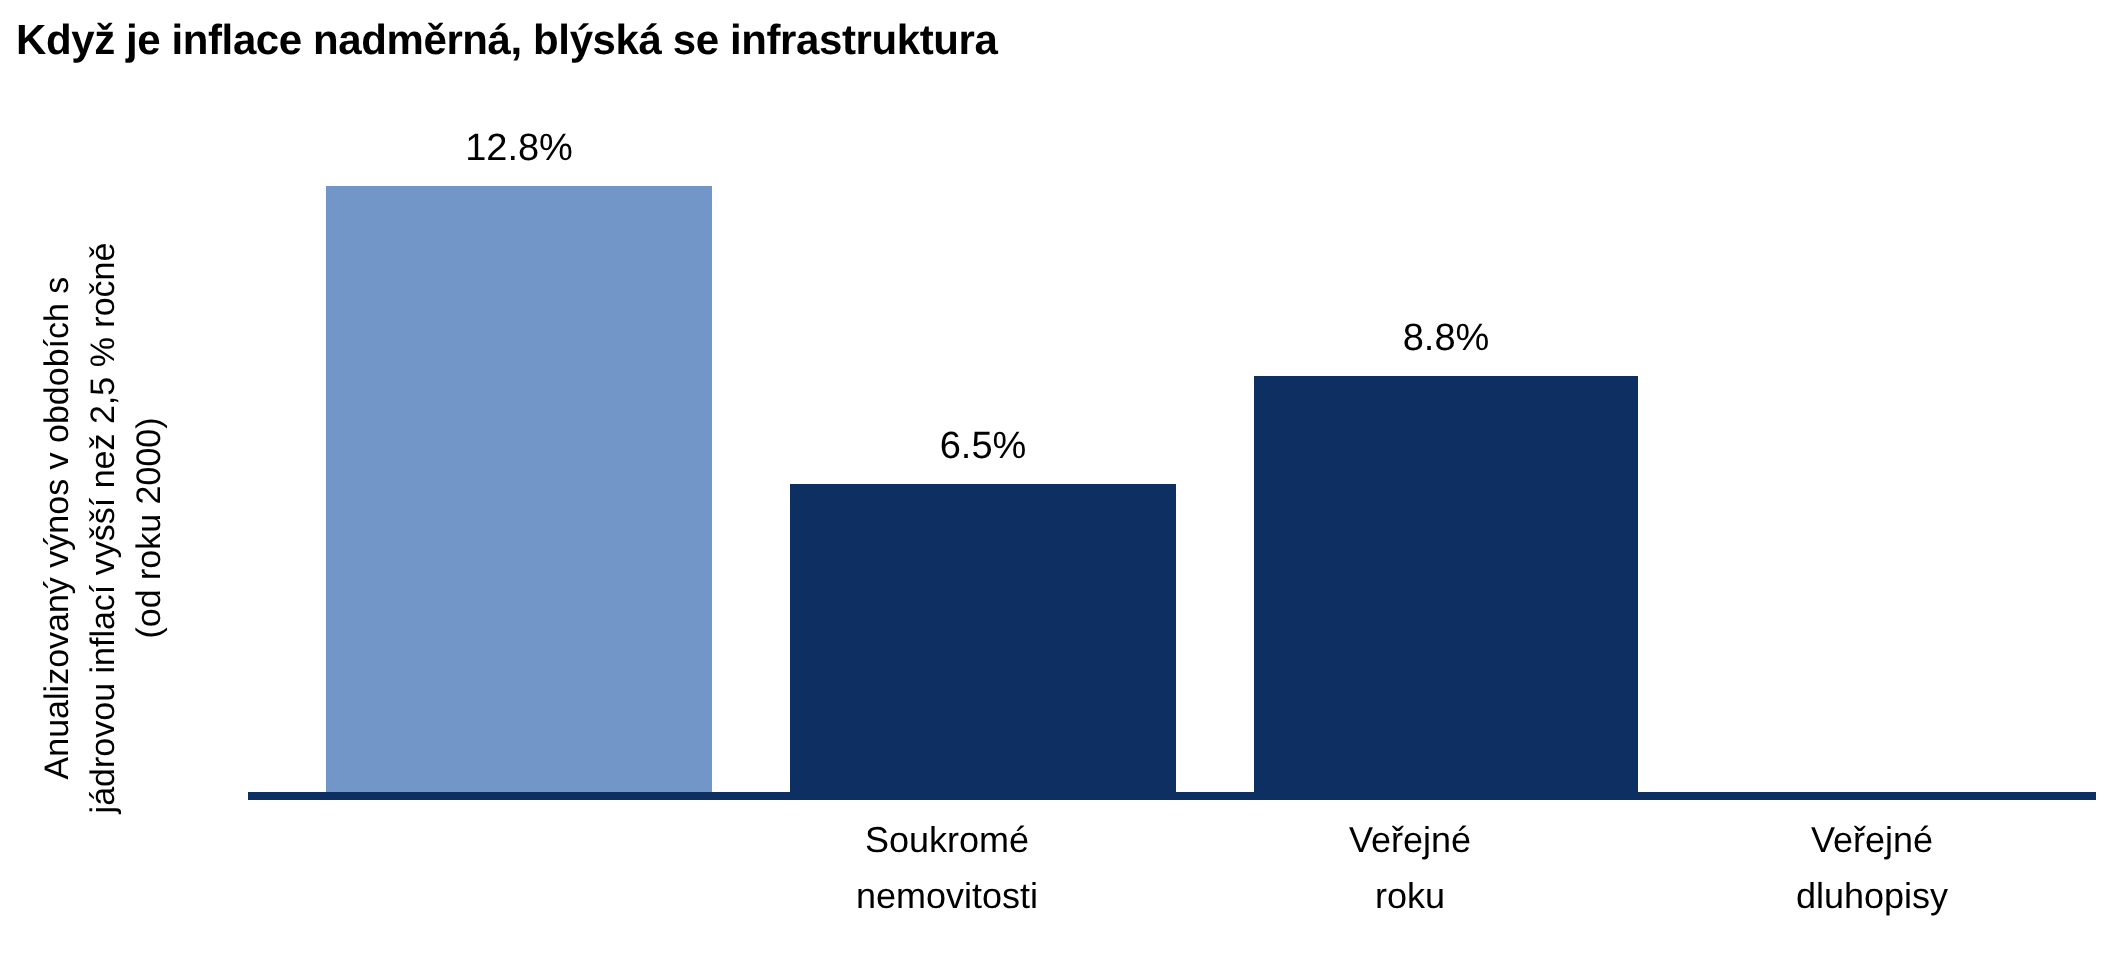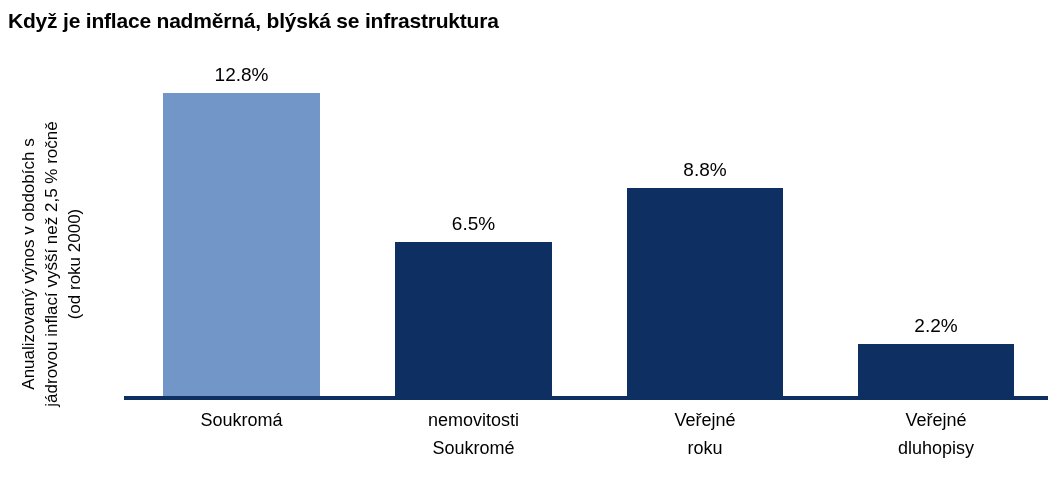--- a/index.html
+++ b/index.html
@@ -71,20 +71,21 @@
     top: 354px;
     width: 924px;
     height: 4px;
     background: #0D2F61;
   }
 
   .bar-slot {
     position: absolute;
     bottom: 4px;
     height: 354px;
+    padding-left: 36px;
   }
   .bar {
     position: absolute;
     bottom: 0;
     left: 0;
     width: 100%;
   }
   .bar-value {
     position: absolute;
     left: 0;
@@ -140,35 +141,30 @@
     <div class="bar-slot" id="slot-1" style="left:271px; width:157px;">
       <div class="bar-value" id="value-1" style="bottom: 160.725px; margin-top: 32px;">6.5%</div>
       <div class="bar" id="bar-1" style="height: 153.725px; background: rgb(13, 47, 97);"></div>
     </div>
 
     <div class="bar-slot" id="slot-2" style="left:503px; width:156px;">
       <div class="bar-value" id="value-2" style="bottom: 215.12px; text-align: center;">8.8%</div>
       <div class="bar" id="bar-2" style="height: 208.12px; background: rgb(13, 47, 97);"></div>
     </div>
 
-    <div class="bar-slot" id="slot-3" style="left:734px; width:156px;">
-      <div class="bar-value" id="value-3" style="bottom: 59.03px;">2.2%</div>
-      <div class="bar" id="bar-3" style="height: 52.03px; background: rgb(13, 47, 97);"></div>
-    </div>
 
     <div id="axis-line" style="background: rgb(13, 47, 97);"></div>
   </div>
 
   <div id="category-labels">
     <div class="cat-label" style="left:39px; width:157px;">
-      <span class="catline">Soukromá</span>
     </div>
     <div class="cat-label" style="left:271px; width:157px;">
+      <span class="catline">Soukromé</span>
       <span class="catline">nemovitosti</span>
-      <span class="catline">Soukromé</span>
     </div>
     <div class="cat-label" style="left:503px; width:156px;">
       <span class="catline">Veřejné</span>
       <span class="catline">roku</span>
     </div>
     <div class="cat-label" style="left:734px; width:156px;">
       <span class="catline">Veřejné</span>
       <span class="catline">dluhopisy</span>
     </div>
   </div>

